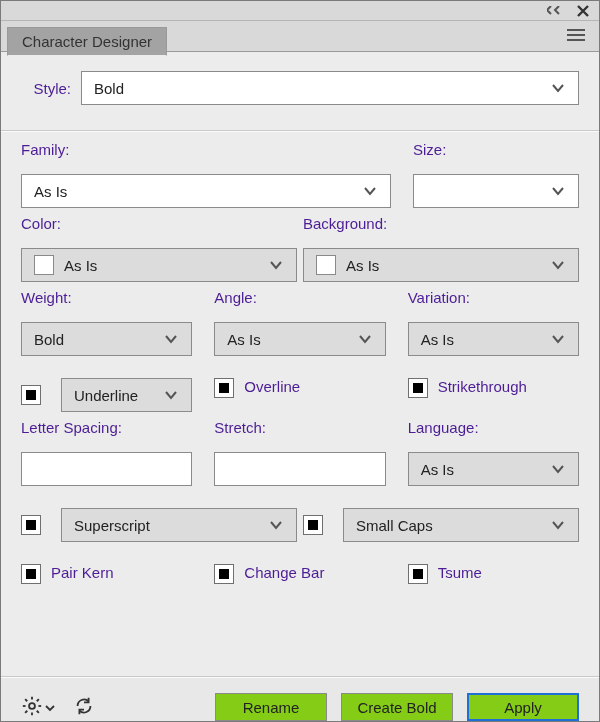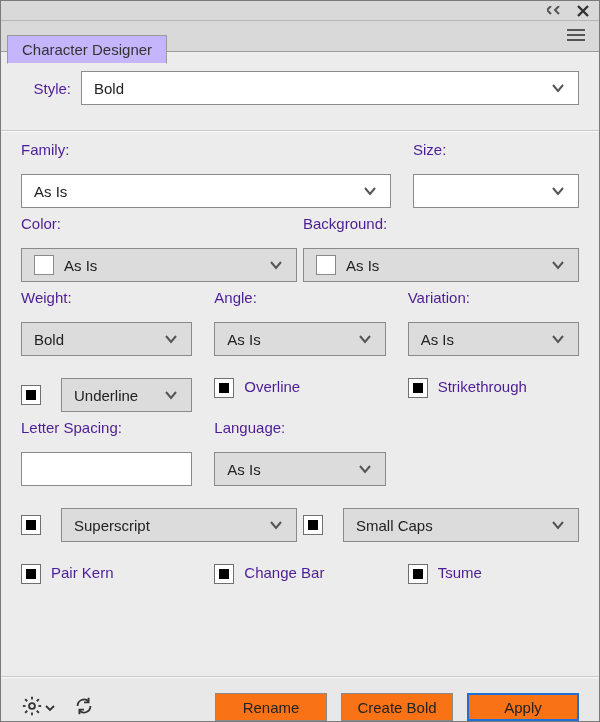--- a/index.html
+++ b/index.html
@@ -35,27 +35,27 @@
   .tabbar {
     height: 31px;
     display: flex;
     align-items: flex-end;
     padding-left: 6px;
     background: #d9d9d9;
     border-bottom: 1px solid #9a9a9a;
     position: relative;
   }
   .tab {
-    background: #c4b5fd;
+    background: #a3a3a3;
     border: 1px solid #9a9a9a;
     border-bottom: 1px solid #ececec;
     padding: 5px 14px 5px 14px;
     font-size: 15px;
     position: relative;
-    top: 13px;
+    top: 5px;
     color: #333;
   }
   .tabbar .menu-icon {
     position: absolute;
     right: 12px;
     top: 6px;
   }
   .body {
     flex: 1 1 auto;
     background: #ececec;
@@ -145,21 +145,21 @@
   }
   .check .dot {
     width: 10px; height: 10px; background: #000;
   }
   .inline-check-label { display:flex; align-items:flex-start; }
   .fieldlabel { font-size: 15px; color: #4c1d95; }
   .btn {
     height: 28px;
     min-width: 112px;
     border: 1px solid #8a8a8a;
-    background: #f97316;
+    background: #84cc16;
     display: inline-flex;
     align-items: center;
     justify-content: center;
     font-size: 15px;
     padding: 0 10px;
   }
   .btn.primary {
     border: 2px solid #1e6fd6;
   }
   .footer {
@@ -365,20 +365,26 @@
           <span class="fieldlabel">Strikethrough</span>
         </div>
       </div>
 
       <div class="vspace-md"></div>
 
       <div class="g3">
         <div class="col">
           <div class="lblrow">
               <span class="fieldlabel">Letter Spacing:</span>
+            </div>
+          <div class="textinput"></div>
+        </div>
+        <div class="col">
+          <div class="lblrow">
+              <span class="fieldlabel">Stretch:</span>
             </div>
           <div class="textinput"></div>
         </div>
         <div class="col">
           <div class="lblrow">
               <span class="fieldlabel">Language:</span>
             </div>
           <div class="select">
             <span class="txt">As Is</span>
             <span class="chev">

